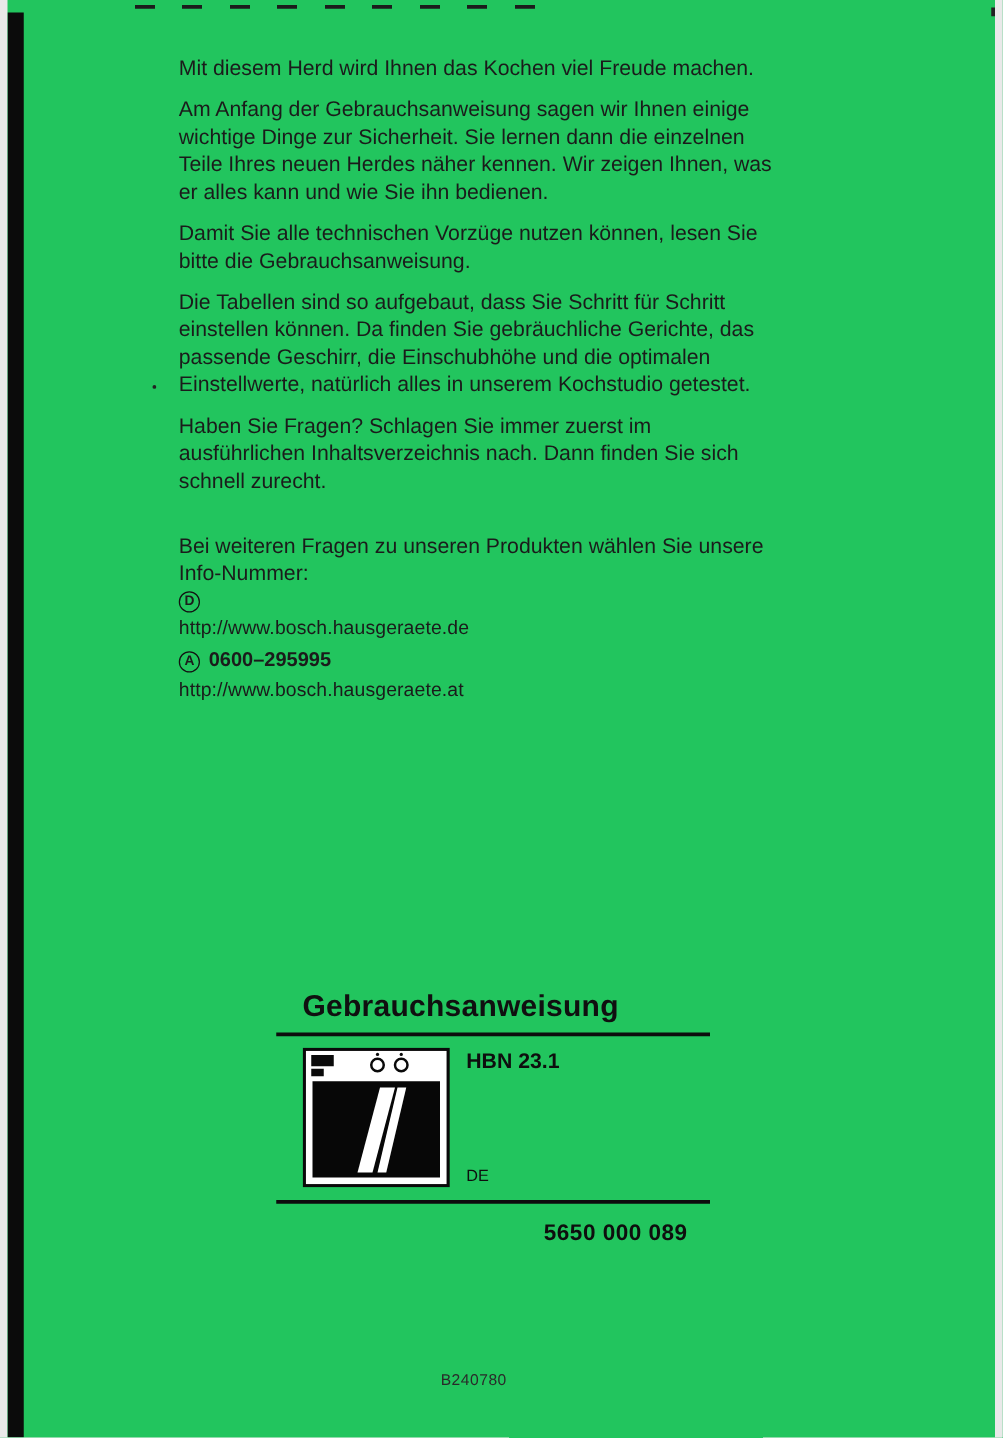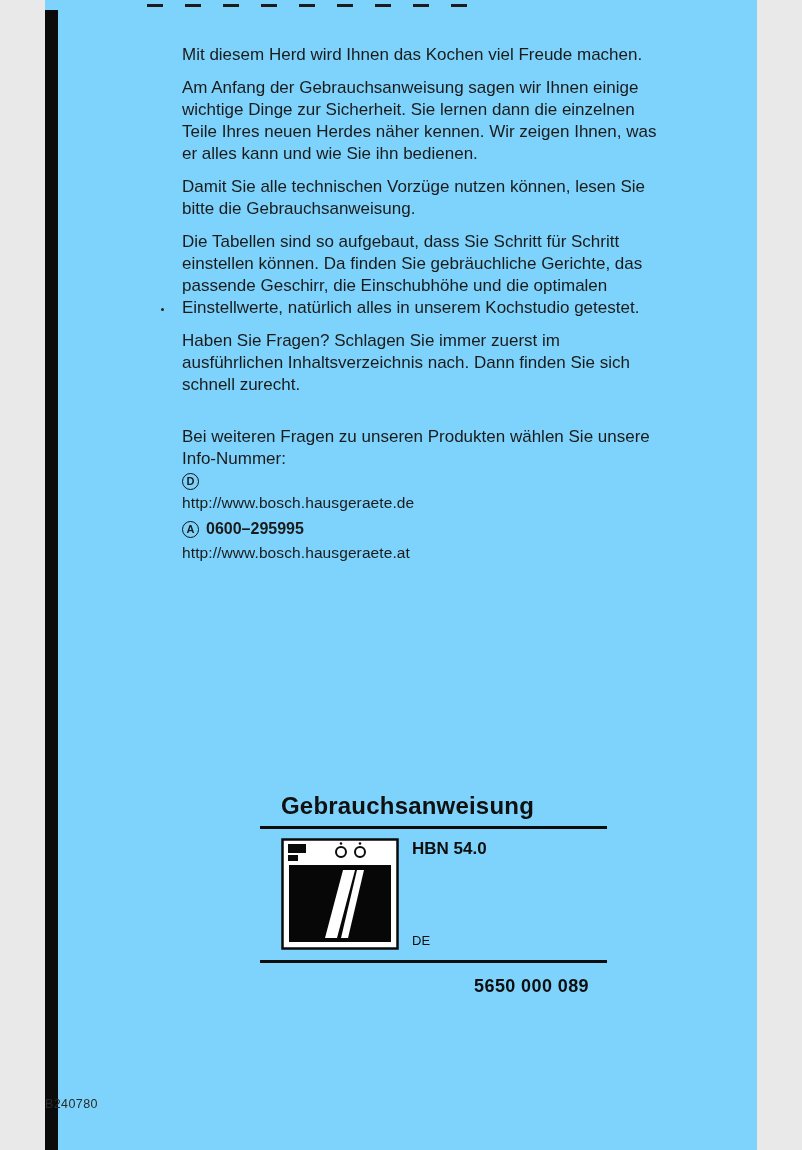--- a/index.html
+++ b/index.html
@@ -1,20 +1,20 @@
 <!DOCTYPE html>
 <html><head>
 <meta charset="utf-8">
 <style>
   * { margin:0; padding:0; box-sizing:border-box; }
   html,body { background:#e9e9e9; }
   body { font-family:"Liberation Sans", sans-serif; }
   .page {
-    position:relative; width:712px; height:1150px; margin:0 auto;
-    background:#7dd3fc; overflow:hidden; color:#1d1d1d;
+    position:relative; width:790px; height:1150px; margin:0 auto;
+    background:#22c55e; overflow:hidden; color:#1d1d1d;
   }
 
   
   .left-bar { position:absolute; left:0; top:10px; width:13px; height:1140px; background:#0b0b0b; }
   .top-dashes {
     position:absolute; left:102px; top:4px; width:340px; height:3px;
     background:repeating-linear-gradient(90deg,#1c1c1c 0 16px, transparent 16px 38px);
   }
   .speck { position:absolute; background:#222; }
   .speck.s1 { left:787px; top:6px;  width:3px; height:7px; }
@@ -58,21 +58,21 @@
   .model { font-size:17px; font-weight:bold; color:#0e0e0e; }
   .lang  { font-size:13px; font-weight:normal; color:#0e0e0e; }
   .order-number {
     text-align:right; padding-right:18px; margin-top:13px;
     font-size:18px; font-weight:bold; letter-spacing:0.4px; color:#0e0e0e;
   }
 
   
   .footer-code {
     position:absolute; left:0; top:1097px; width:746px;
-    font-size:12.5px; color:#2a2a2a; letter-spacing:0.4px;
+    text-align:center; font-size:12.5px; color:#2a2a2a; letter-spacing:0.4px;
   }
 </style>
 </head>
 <body>
 
 <div class="page">
 
   <div class="left-bar"></div>
   <div class="top-dashes"></div>
   <div class="speck s1"></div>
@@ -111,21 +111,21 @@
         <rect x="7" y="17" width="10" height="6" fill="#0a0a0a"></rect>
         <circle cx="60" cy="14" r="5" fill="none" stroke="#0a0a0a" stroke-width="2"></circle>
         <circle cx="79" cy="14" r="5" fill="none" stroke="#0a0a0a" stroke-width="2"></circle>
         <circle cx="60" cy="5.5" r="1.3" fill="#0a0a0a"></circle>
         <circle cx="79" cy="5.5" r="1.3" fill="#0a0a0a"></circle>
         <rect x="8" y="27" width="102" height="77" fill="#070707"></rect>
         <polygon points="44,100 62,32 74,32 56,100" fill="#ffffff"></polygon>
         <polygon points="60,100 76,32 83,32 67,100" fill="#ffffff"></polygon>
       </svg>
       <div class="box-col">
-        <span class="model">HBN 54.0</span>
+        <span class="model">HBN 23.1</span>
         <span class="lang">DE</span>
       </div>
     </div>
     <div class="rule bottom"></div>
     <div class="order-number">5650 000 089</div>
   </div>
 
   <div class="footer-code">B240780</div>
 
 </div>

